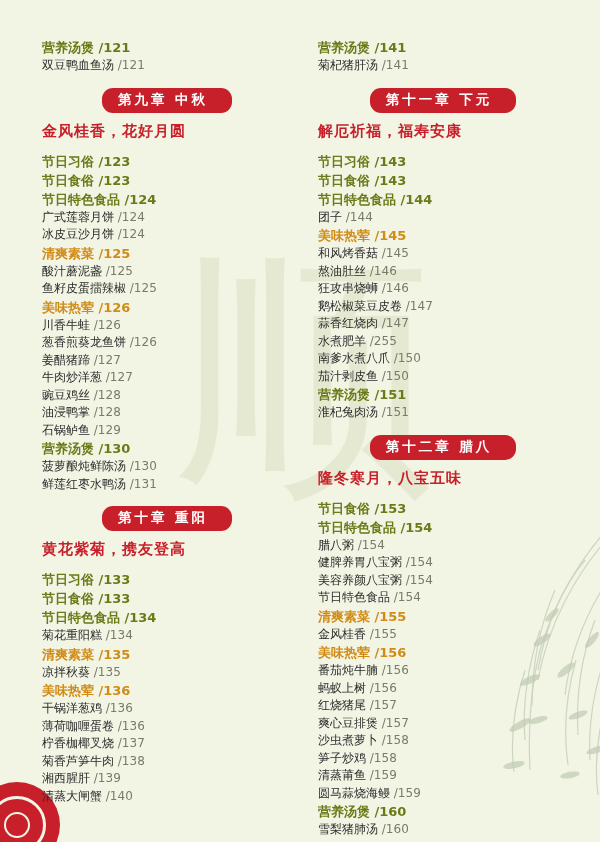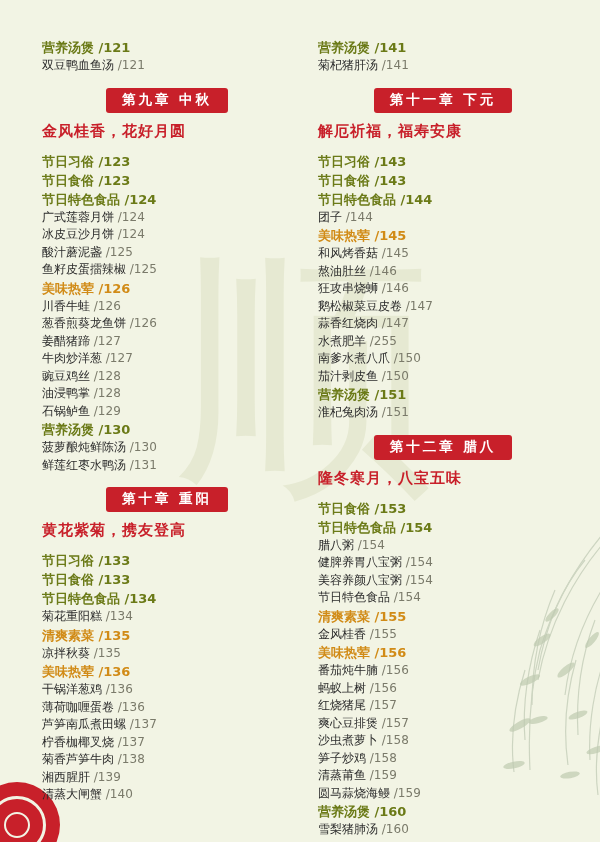--- a/index.html
+++ b/index.html
@@ -39,22 +39,22 @@
 
   .entry{font-size:12px;line-height:17.5px;color:#2b2b2b;white-space:nowrap;}
   .entry .pg{color:#7a7a6a;}
   .head-olive{color:#6b7a17;font-weight:bold;font-size:13px;line-height:19px;white-space:nowrap;}
   .head-orange{color:#d18b17;font-weight:bold;font-size:13px;line-height:19px;white-space:nowrap;}
   .head-olive .pg,.head-orange .pg{}
   .gap-m{height:13px;}
 
   .chapter-banner{
     display:inline-block;background:#c8202a;color:#fff;font-weight:bold;
-    font-size:13.5px;letter-spacing:3px;padding:3px 16px 4px 16px;
-    border-radius:3px;margin:0 0 0 0;white-space:nowrap;
+    font-size:13.5px;letter-spacing:3px;padding:3px 24px 4px 16px;
+    border-radius:11px;margin:0 0 0 0;white-space:nowrap;
   }
   .banner-wrap{text-align:center;}
   .chapter-sub{
     color:#c8202a;font-weight:bold;font-size:15px;letter-spacing:1px;
     margin-top:9px;margin-bottom:11px;white-space:nowrap;
   }
 </style>
 </head>
 <body>
 
@@ -97,20 +97,21 @@
       <div class="head-olive"><span>营养汤煲</span><span class="pg">  /121</span></div>
       <div class="entry"><span>双豆鸭血鱼汤</span><span class="pg">  /121</span></div>
       <div class="gap-m"></div>
       <div class="banner-wrap"><div class="chapter-banner">第九章  中秋</div></div>
       <div class="chapter-sub">金风桂香，花好月圆</div>
       <div class="head-olive"><span>节日习俗</span><span class="pg">  /123</span></div>
       <div class="head-olive"><span>节日食俗</span><span class="pg">  /123</span></div>
       <div class="head-olive"><span>节日特色食品</span><span class="pg">  /124</span></div>
       <div class="entry"><span>广式莲蓉月饼</span><span class="pg">  /124</span></div>
       <div class="entry"><span>冰皮豆沙月饼</span><span class="pg">  /124</span></div>
+      <div class="head-orange"><span>清爽素菜</span><span class="pg">  /125</span></div>
       <div class="entry"><span>酸汁蘑泥盏</span><span class="pg">  /125</span></div>
       <div class="entry"><span>鱼籽皮蛋擂辣椒</span><span class="pg">  /125</span></div>
       <div class="head-orange"><span>美味热荤</span><span class="pg">  /126</span></div>
       <div class="entry"><span>川香牛蛙</span><span class="pg">  /126</span></div>
       <div class="entry"><span>葱香煎葵龙鱼饼</span><span class="pg">  /126</span></div>
       <div class="entry"><span>姜醋猪蹄</span><span class="pg">  /127</span></div>
       <div class="entry"><span>牛肉炒洋葱</span><span class="pg">  /127</span></div>
       <div class="entry"><span>豌豆鸡丝</span><span class="pg">  /128</span></div>
       <div class="entry"><span>油浸鸭掌</span><span class="pg">  /128</span></div>
       <div class="entry"><span>石锅鲈鱼</span><span class="pg">  /129</span></div>
@@ -122,21 +123,20 @@
       <div class="chapter-sub">黄花紫菊，携友登高</div>
       <div class="head-olive"><span>节日习俗</span><span class="pg">  /133</span></div>
       <div class="head-olive"><span>节日食俗</span><span class="pg">  /133</span></div>
       <div class="head-olive"><span>节日特色食品</span><span class="pg">  /134</span></div>
       <div class="entry"><span>菊花重阳糕</span><span class="pg">  /134</span></div>
       <div class="head-orange"><span>清爽素菜</span><span class="pg">  /135</span></div>
       <div class="entry"><span>凉拌秋葵</span><span class="pg">  /135</span></div>
       <div class="head-orange"><span>美味热荤</span><span class="pg">  /136</span></div>
       <div class="entry"><span>干锅洋葱鸡</span><span class="pg">  /136</span></div>
       <div class="entry"><span>薄荷咖喱蛋卷</span><span class="pg">  /136</span></div>
-      <div class="entry"><span>芦笋南瓜煮田螺</span><span class="pg">  /137</span></div>
       <div class="entry"><span>柠香枷椰叉烧</span><span class="pg">  /137</span></div>
       <div class="entry"><span>菊香芦笋牛肉</span><span class="pg">  /138</span></div>
       <div class="entry"><span>湘西腥肝</span><span class="pg">  /139</span></div>
       <div class="entry"><span>清蒸大闸蟹</span><span class="pg">  /140</span></div>
     </div>
   <div class="col col-right" id="col-right">
       <div class="head-olive"><span>营养汤煲</span><span class="pg">  /141</span></div>
       <div class="entry"><span>菊杞猪肝汤</span><span class="pg">  /141</span></div>
       <div class="gap-m"></div>
       <div class="banner-wrap"><div class="chapter-banner">第十一章  下元</div></div>

